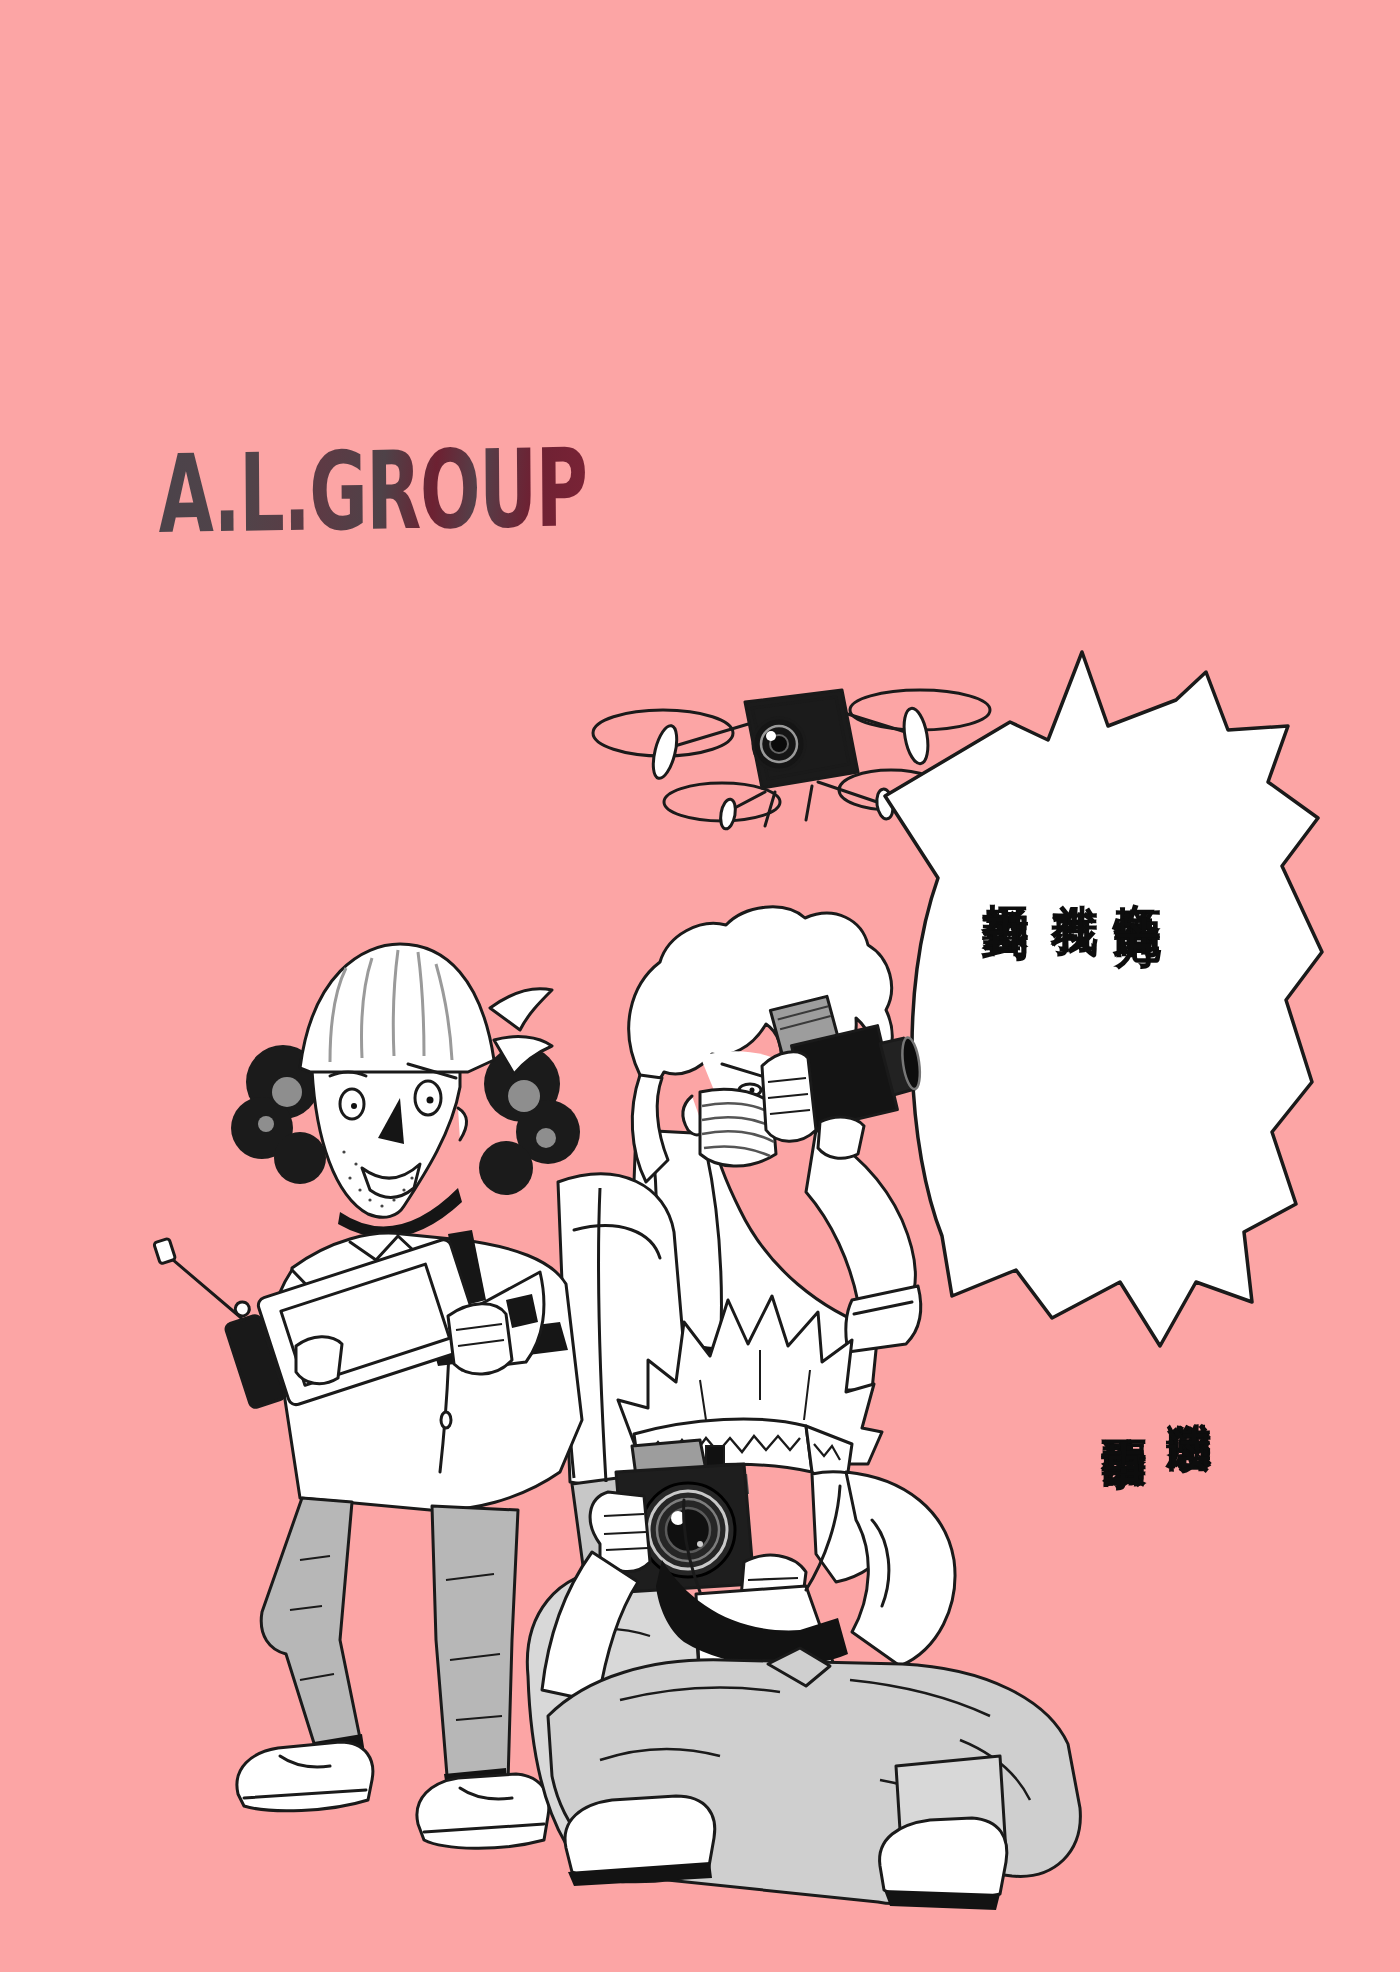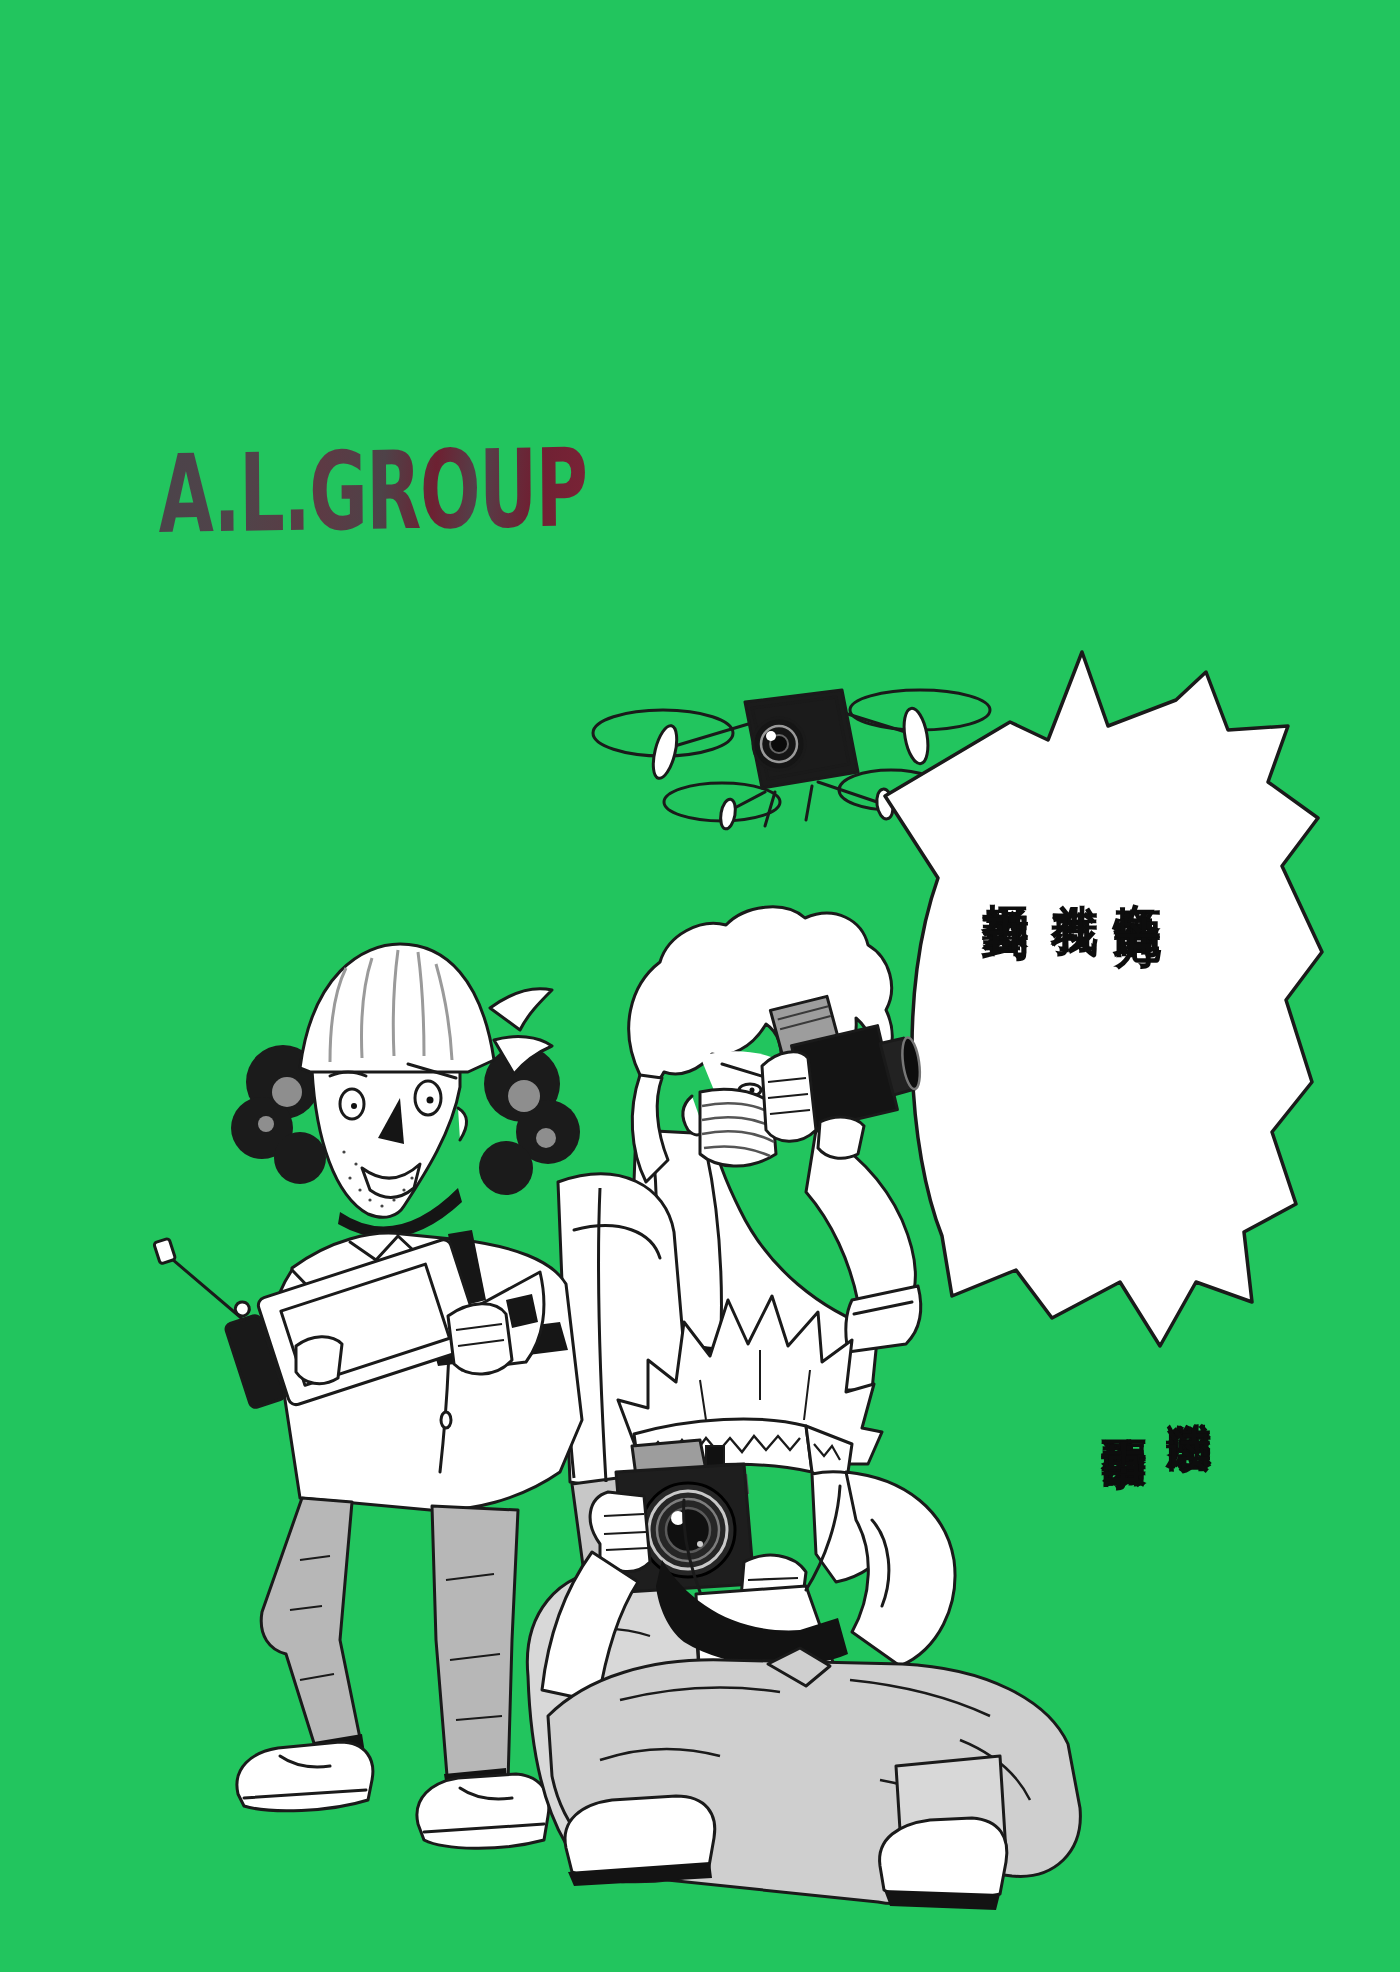--- a/index.html
+++ b/index.html
@@ -1,19 +1,19 @@
 <!DOCTYPE html>
 <html><head>
 <meta charset="utf-8">
 <style>
   html,body{margin:0;padding:0;background:#e8e8e8;}
   .page{
     position:relative;
     width:1400px;height:1972px;
-    background:#22c55e;
+    background:#fca5a5;
     overflow:hidden;
     font-family:"DejaVu Sans",sans-serif;
   }
   .art{position:absolute;left:0;top:0;width:1400px;height:1972px;}
   .logo{
     position:absolute;left:158px;top:441px;
     font-size:108px;font-weight:bold;line-height:1;
     letter-spacing:-2px;white-space:nowrap;
     transform:scaleX(0.66) rotate(-0.6deg);
     transform-origin:left top;

